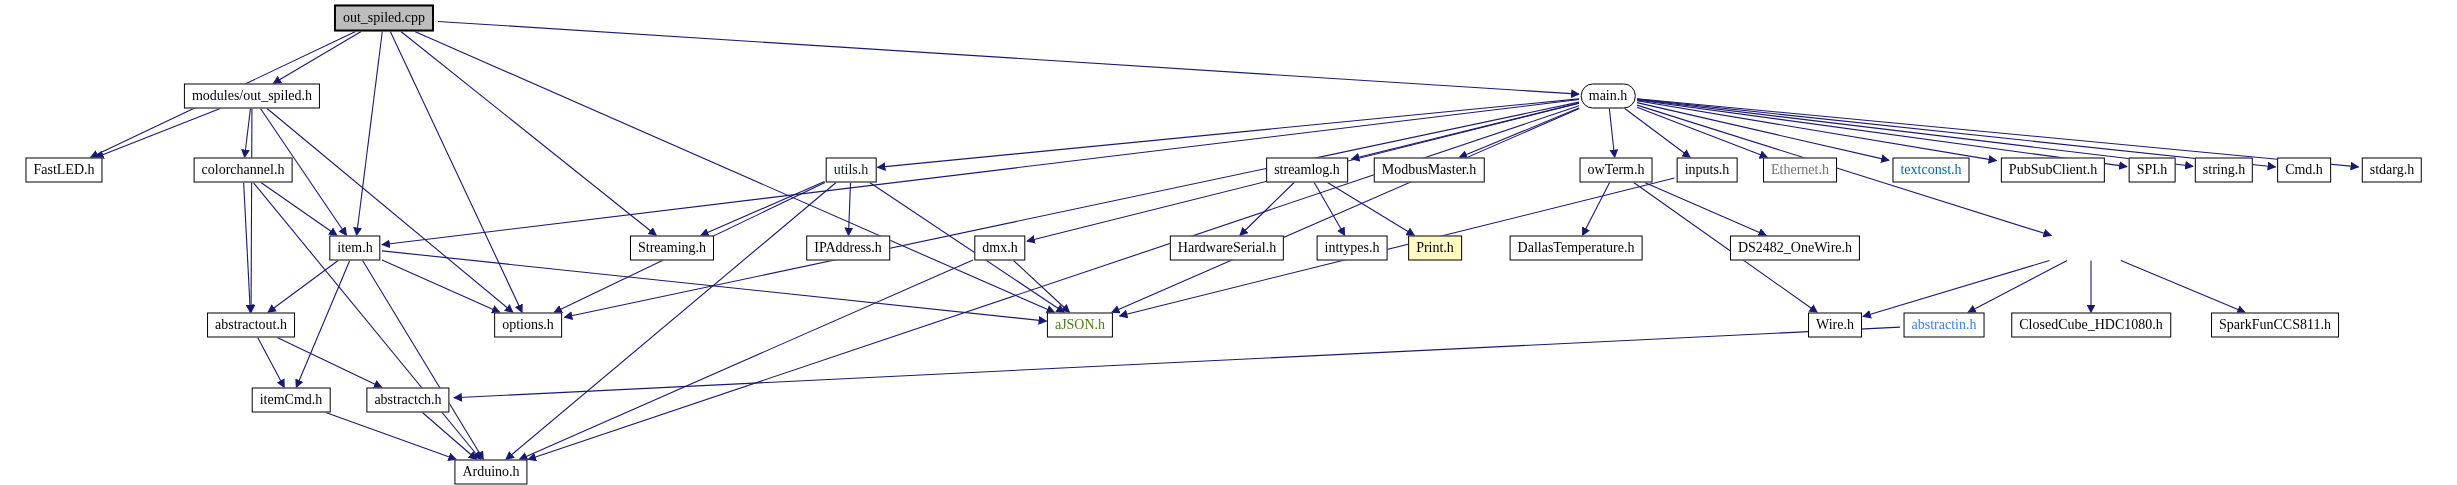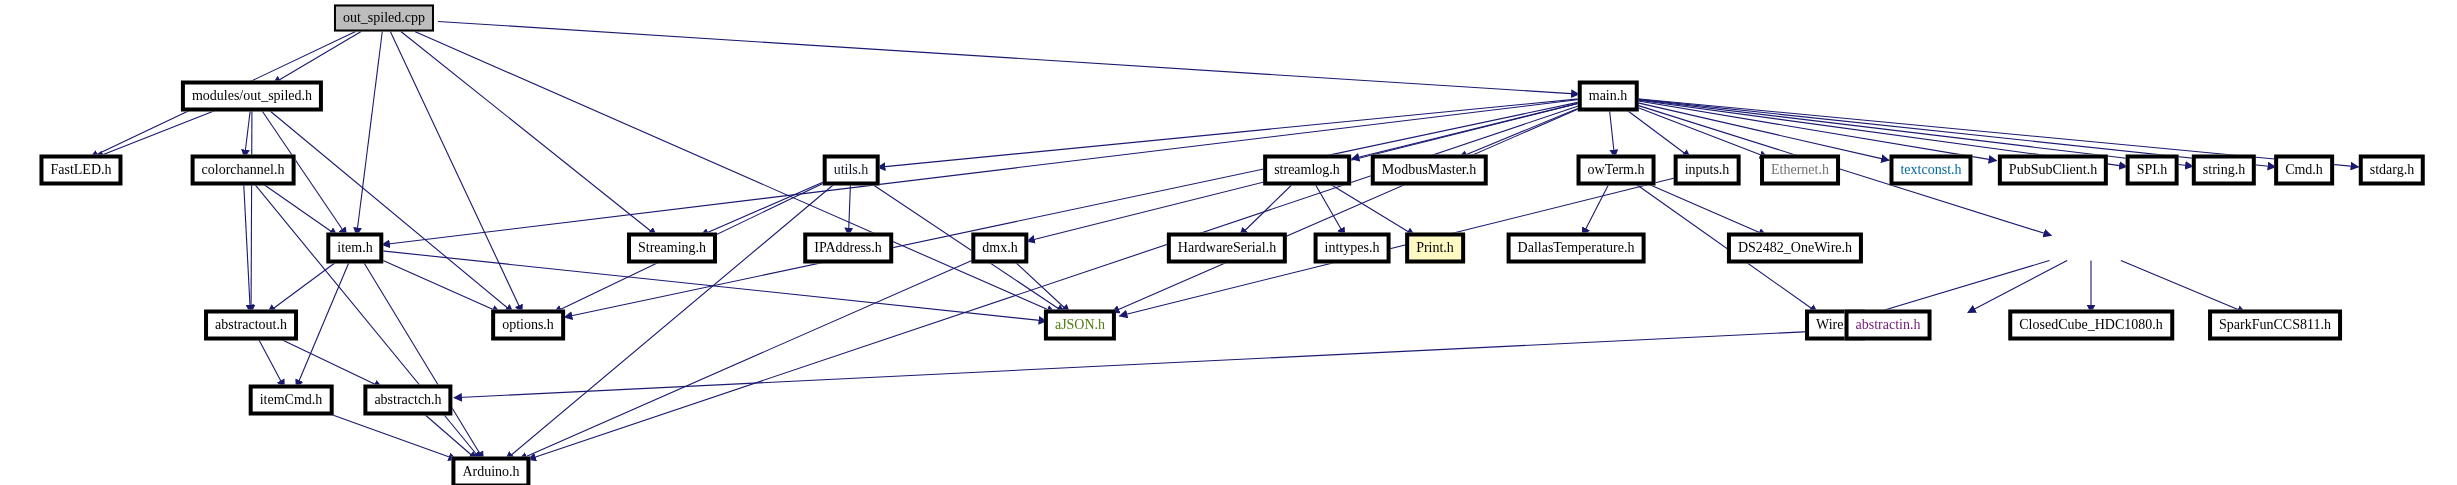--- a/index.html
+++ b/index.html
@@ -17,21 +17,21 @@
   }
   #edges {
     position: absolute;
     left: 0;
     top: 0;
   }
   .node {
     position: absolute;
     transform: translate(-50%, -50%);
     background: #ffffff;
-    border: 4px solid #ef4444;
+    border: 1px solid #ef4444;
     color: #000000;
     font-size: 14px;
     line-height: 1;
     padding: 4px 7px 5px 7px;
     white-space: nowrap;
     cursor: pointer;
   }
   .node.root {
     background: #bdbdbd;
     border-width: 2px;
@@ -104,22 +104,22 @@
       <line x1="1674.5" y1="178.07291666666666" x2="1119.5" y2="315.9334935897436" stroke="#191970" stroke-width="1.1" marker-end="url(#arrowhead)"></line>
       <line x1="2049.4415584415583" y1="260.5" x2="1863" y2="316.578125" stroke="#191970" stroke-width="1.1" marker-end="url(#arrowhead)"></line>
       <line x1="2067.1363636363635" y1="260.5" x2="1967.8636363636363" y2="312.5" stroke="#191970" stroke-width="1.1" marker-end="url(#arrowhead)"></line>
       <line x1="2091" y1="260.5" x2="2091" y2="312.5" stroke="#191970" stroke-width="1.1" marker-end="url(#arrowhead)"></line>
       <line x1="2120.87012987013" y1="260.5" x2="2245.12987012987" y2="312.5" stroke="#191970" stroke-width="1.1" marker-end="url(#arrowhead)"></line>
       <line x1="1900" y1="327.1484375" x2="454" y2="397.75390625" stroke="#191970" stroke-width="1.1" marker-end="url(#arrowhead)"></line>
       <line x1="325.72222222222223" y1="412.5" x2="456.27777777777777" y2="459.5" stroke="#191970" stroke-width="1.1" marker-end="url(#arrowhead)"></line>
     </svg>
 <div class="node root" style="left: 384px; top: 18px; border-color: rgb(0, 0, 0); color: rgb(0, 0, 0); background: rgb(189, 189, 189);">out_spiled.cpp</div>
     <div class="node" style="left: 252px; top: 96px; border-color: rgb(0, 0, 0); color: rgb(0, 0, 0); background: rgb(255, 255, 255);">modules/out_spiled.h</div>
-    <div class="node" style="left: 1608px; top: 96px; border-color: rgb(0, 0, 0); color: rgb(0, 0, 0); background: rgb(255, 255, 255);">main.h</div>
-    <div class="node" style="left: 64px; top: 170px; border-color: rgb(0, 0, 0); color: rgb(0, 0, 0); background: rgb(255, 255, 255); margin-left: 17px;">FastLED.h</div>
+    <div class="node" style="left: 1608px; top: 96px; border-color: rgb(0, 0, 0); color: rgb(0, 0, 0); background: rgb(255, 255, 255); border-radius: 12px;">main.h</div>
+    <div class="node" style="left: 64px; top: 170px; border-color: rgb(0, 0, 0); color: rgb(0, 0, 0); background: rgb(255, 255, 255);">FastLED.h</div>
     <div class="node" style="left: 243px; top: 170px; border-color: rgb(0, 0, 0); color: rgb(0, 0, 0); background: rgb(255, 255, 255);">colorchannel.h</div>
     <div class="node" style="left: 851px; top: 170px; border-color: rgb(0, 0, 0); color: #0f172a; background: rgb(255, 255, 255);">utils.h</div>
     <div class="node" style="left: 1307px; top: 170px; border-color: rgb(0, 0, 0); color: rgb(0, 0, 0); background: rgb(255, 255, 255);">streamlog.h</div>
     <div class="node" style="left: 1429px; top: 170px; border-color: rgb(0, 0, 0); color: rgb(0, 0, 0); background: rgb(255, 255, 255);">ModbusMaster.h</div>
     <div class="node" style="left: 1616px; top: 170px; border-color: rgb(0, 0, 0); color: rgb(0, 0, 0); background: rgb(255, 255, 255);">owTerm.h</div>
     <div class="node" style="left: 1707px; top: 170px; border-color: rgb(0, 0, 0); color: rgb(0, 0, 0); background: rgb(255, 255, 255);">inputs.h</div>
     <div class="node" style="left: 1800px; top: 170px; border-color: rgb(0, 0, 0); color: #737373; background: rgb(255, 255, 255);">Ethernet.h</div>
     <div class="node" style="left: 1931px; top: 170px; border-color: rgb(0, 0, 0); color: #0369a1; background: rgb(255, 255, 255);">textconst.h</div>
     <div class="node" style="left: 2053px; top: 170px; border-color: rgb(0, 0, 0); color: rgb(0, 0, 0); background: rgb(255, 255, 255);">PubSubClient.h</div>
     <div class="node" style="left: 2152px; top: 170px; border-color: rgb(0, 0, 0); color: rgb(0, 0, 0); background: rgb(255, 255, 255);">SPI.h</div>
@@ -132,19 +132,19 @@
     <div class="node" style="left: 1000px; top: 248px; border-color: rgb(0, 0, 0); color: rgb(0, 0, 0); background: rgb(255, 255, 255);">dmx.h</div>
     <div class="node" style="left: 1227px; top: 248px; border-color: rgb(0, 0, 0); color: rgb(0, 0, 0); background: rgb(255, 255, 255);">HardwareSerial.h</div>
     <div class="node" style="left: 1352px; top: 248px; border-color: rgb(0, 0, 0); color: rgb(0, 0, 0); background: rgb(255, 255, 255);">inttypes.h</div>
     <div class="node" style="left: 1435px; top: 248px; border-color: rgb(0, 0, 0); color: rgb(0, 0, 0); background: #fef9c3;">Print.h</div>
     <div class="node" style="left: 1576px; top: 248px; border-color: rgb(0, 0, 0); color: rgb(0, 0, 0); background: rgb(255, 255, 255);">DallasTemperature.h</div>
     <div class="node" style="left: 1795px; top: 248px; border-color: rgb(0, 0, 0); color: rgb(0, 0, 0); background: rgb(255, 255, 255);">DS2482_OneWire.h</div>
     <div class="node" style="left: 251px; top: 325px; border-color: rgb(0, 0, 0); color: rgb(0, 0, 0); background: rgb(255, 255, 255);">abstractout.h</div>
     <div class="node" style="left: 528px; top: 325px; border-color: rgb(0, 0, 0); color: rgb(0, 0, 0); background: rgb(255, 255, 255);">options.h</div>
     <div class="node" style="left: 1080px; top: 325px; border-color: rgb(0, 0, 0); color: #4d7c0f; background: rgb(255, 255, 255);">aJSON.h</div>
     <div class="node" style="left: 1835px; top: 325px; border-color: rgb(0, 0, 0); color: rgb(0, 0, 0); background: rgb(255, 255, 255);">Wire.h</div>
-    <div class="node" style="left: 1888px; top: 325px; border-color: rgb(0, 0, 0); color: #701a75; background: rgb(255, 255, 255); text-align: center;">abstractin.h</div>
+    <div class="node" style="left: 1944px; top: 325px; border-color: rgb(0, 0, 0); color: #3b82f6; background: rgb(255, 255, 255); text-align: center;">abstractin.h</div>
     <div class="node" style="left: 2091px; top: 325px; border-color: rgb(0, 0, 0); color: rgb(0, 0, 0); background: rgb(255, 255, 255);">ClosedCube_HDC1080.h</div>
     <div class="node" style="left: 2275px; top: 325px; border-color: rgb(0, 0, 0); color: rgb(0, 0, 0); background: rgb(255, 255, 255);">SparkFunCCS811.h</div>
     <div class="node" style="left: 291px; top: 400px; border-color: rgb(0, 0, 0); color: rgb(0, 0, 0); background: rgb(255, 255, 255);">itemCmd.h</div>
     <div class="node" style="left: 408px; top: 400px; border-color: rgb(0, 0, 0); color: rgb(0, 0, 0); background: rgb(255, 255, 255);">abstractch.h</div>
     <div class="node" style="left: 491px; top: 472px; border-color: rgb(0, 0, 0); color: rgb(0, 0, 0); background: rgb(255, 255, 255);">Arduino.h</div>
   </div>
 
 </body></html>

